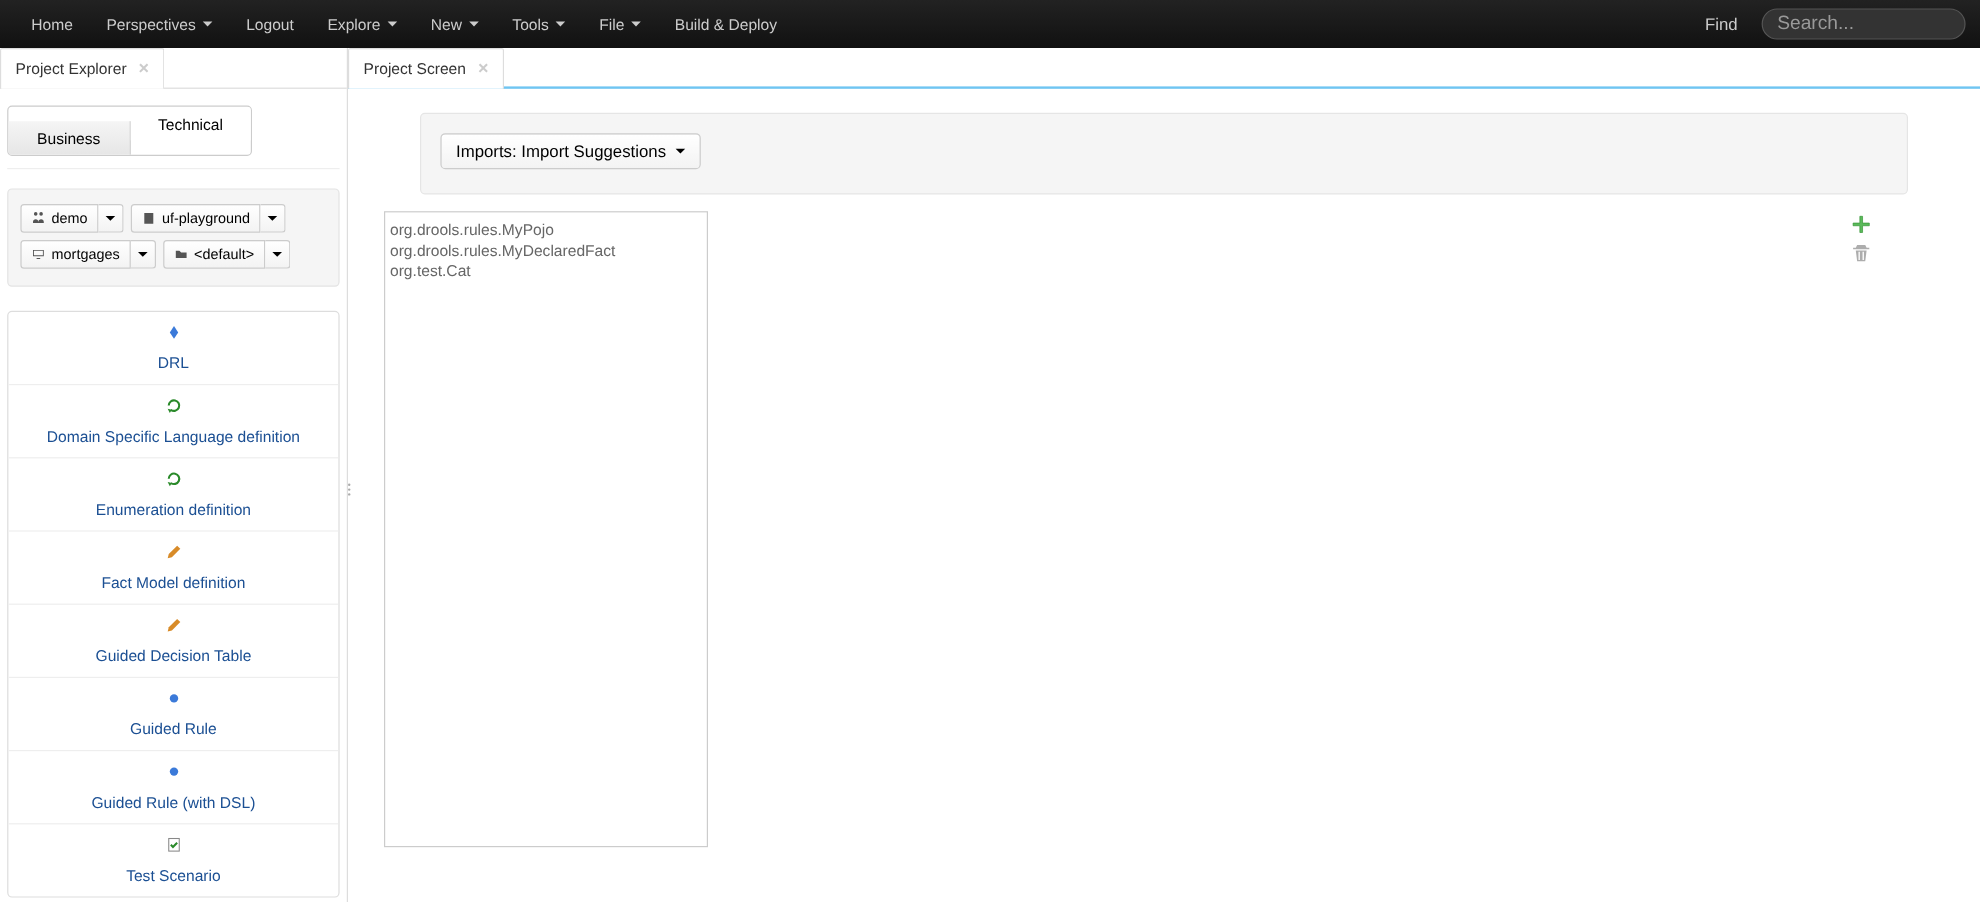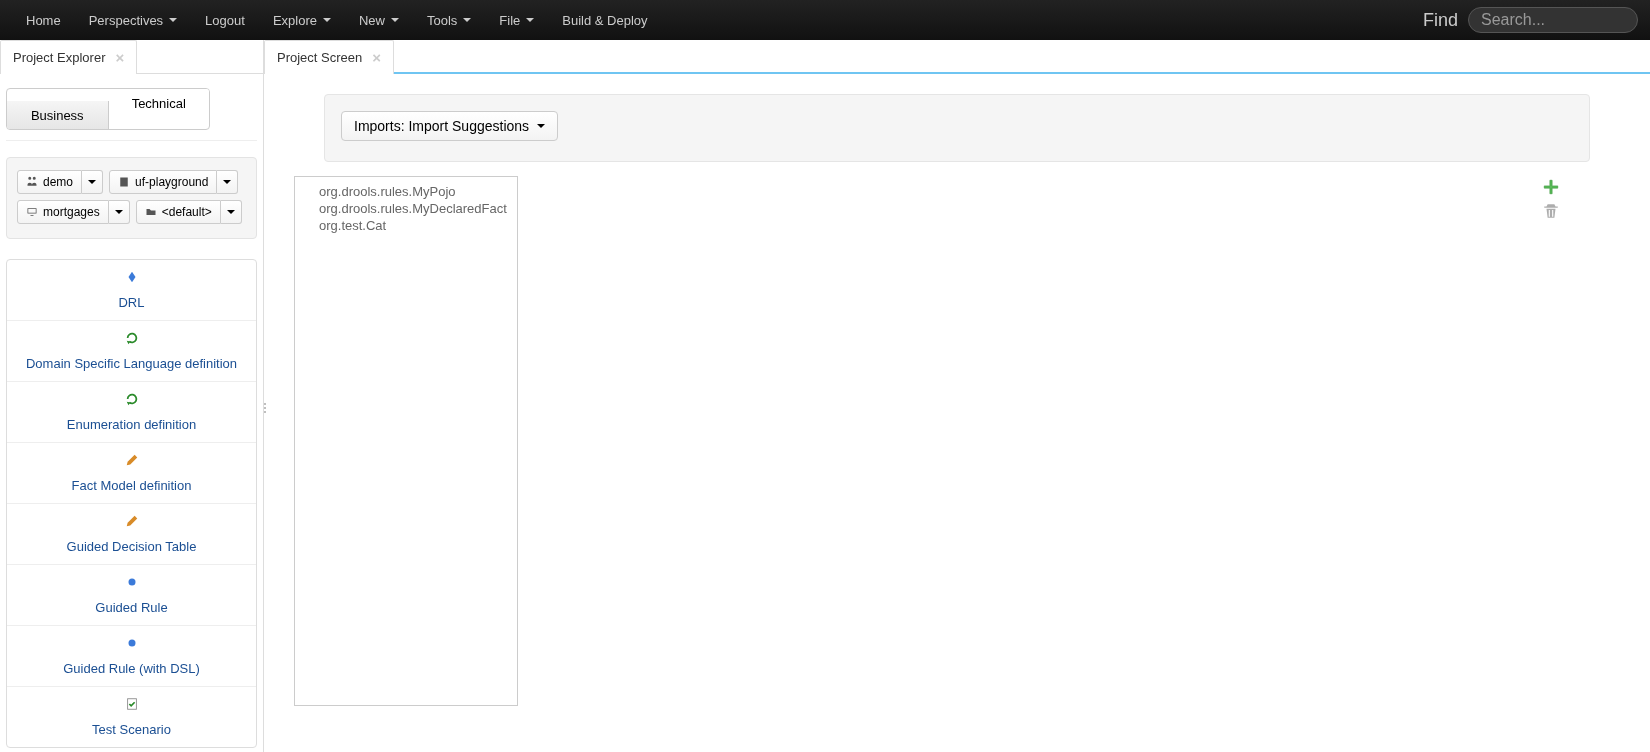--- a/index.html
+++ b/index.html
@@ -3,27 +3,27 @@
 <meta charset="utf-8">
 <style>
   * { box-sizing: border-box; margin: 0; padding: 0; }
   body { font-family: "Helvetica Neue", Helvetica, Arial, sans-serif; font-size: 13px; color: #333; background: #fff; }
   
   .navbar { background: linear-gradient(#222,#111); height: 40px; display:flex; align-items:center; padding:0 12px; color:#999; }
   .navbar .nav { display:flex; list-style:none; }
   .navbar .nav li { padding:0 14px; height:40px; display:flex; align-items:center; cursor:pointer; color:#ccc; font-size:13px;}
   .navbar .nav .caret-down { margin-left:6px; }
   .navbar-spacer { flex:1; }
-  .navbar .find-label { margin-right:10px; color:#ccc; font-size:18px;}
+  .navbar .find-label { margin-right:20px; color:#ccc; font-size:14px;}
   .navbar .search-box { background:#333; border:1px solid #555; border-radius:14px; height:26px; width:170px; color:#ccc; padding:0 12px; font-size:16px;}
   .navbar .search-box::placeholder { color:#999; }
   .caret-down { display:inline-block; width:0; height:0; border-left:4px solid transparent; border-right:4px solid transparent; border-top:4px solid currentColor; vertical-align:middle;}
   
   .main { display:flex; height:calc(100vh - 40px); }
-  .left-pane { width:264px; border-right:1px solid #ddd; display:flex; flex-direction:column; position:relative;}
+  .left-pane { width:290px; border-right:1px solid #ddd; display:flex; flex-direction:column; position:relative;}
   .splitter-handle { position:absolute; right:-6px; top:50%; width:8px; height:24px; display:flex; flex-direction:column; justify-content:center; gap:2px; cursor:col-resize;}
   .splitter-handle span { width:2px; height:2px; background:#aaa; border-radius:1px; margin-left:3px;}
   .right-pane { flex:1; display:flex; flex-direction:column; }
   
   .tab-bar { display:flex; border-bottom:1px solid #ddd; height:34px; }
   .tab-bar.blue-underline { border-bottom:2px solid #6fc5f2; }
   .tab { background:#fff; border:1px solid #ddd; border-bottom:none; padding:0 12px; display:flex; align-items:center; gap:10px; font-size:13px; height:34px; margin-right:-1px; cursor:default; border-top-left-radius:2px; border-top-right-radius:2px;}
   .tab .close { color:#ccc; font-size:15px; font-weight:bold; cursor:pointer; line-height:1;}
   
   .view-toggle { margin:14px 6px 10px 6px; display:flex; border:1px solid #ccc; border-radius:4px; width:204px; overflow:hidden;}
@@ -39,21 +39,21 @@
   .icon-sm { width:12px; height:12px; display:inline-block; }
   
   .asset-list { margin:10px 6px 0 6px; border:1px solid #ddd; border-radius:4px; overflow:hidden;}
   .asset-item { display:flex; align-items:center; gap:8px; padding:10px 12px; border-top:1px solid #eee; font-size:13px; color:#1b4f93; cursor:pointer;flex-direction:column;}
   .asset-item:first-child{border-top:none;}
   .asset-icon { width:14px; height:14px; flex-shrink:0; }
   
   .content-panel { margin:20px 60px 0 60px; background:#f5f5f5; border:1px solid #e5e5e5; border-radius:4px; padding:16px 16px 20px 16px; }
   .imports-btn { background:linear-gradient(#fff,#f3f3f3); border:1px solid #ccc; border-radius:4px; height:30px; padding:0 12px; font-size:14px; display:inline-flex; align-items:center; gap:8px; cursor:pointer;}
   .import-row { display:flex; margin:14px 0 0 30px; }
-  .import-listbox { border:1px solid #ccc; background:#fff; width:224px; height:530px; padding:6px 24px; font-size:13px; color:#666; overflow:auto;}
+  .import-listbox { border:1px solid #ccc; background:#fff; width:270px; height:530px; padding:6px 4px; font-size:13px; color:#666; overflow:auto;}
   .import-listbox .opt { padding:1px 0; cursor:default;}
   .import-actions { margin-left:auto; margin-right:90px; display:flex; flex-direction:column; align-items:center; gap:6px; padding-top:2px;}
   .icon-btn { width:18px; height:18px; cursor:pointer; opacity:.8;}
 </style>
 </head>
 <body>
 
 <nav class="navbar">
   <ul class="nav" id="nav-menu">
       <li>

